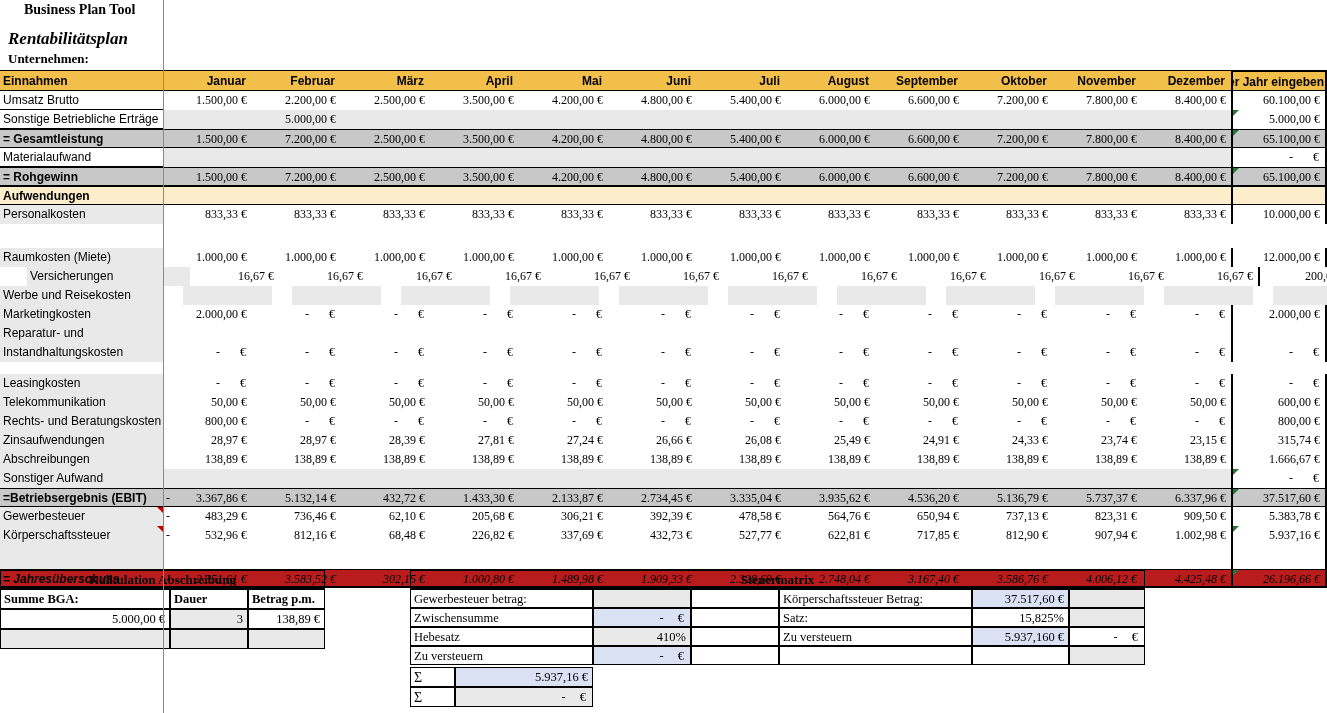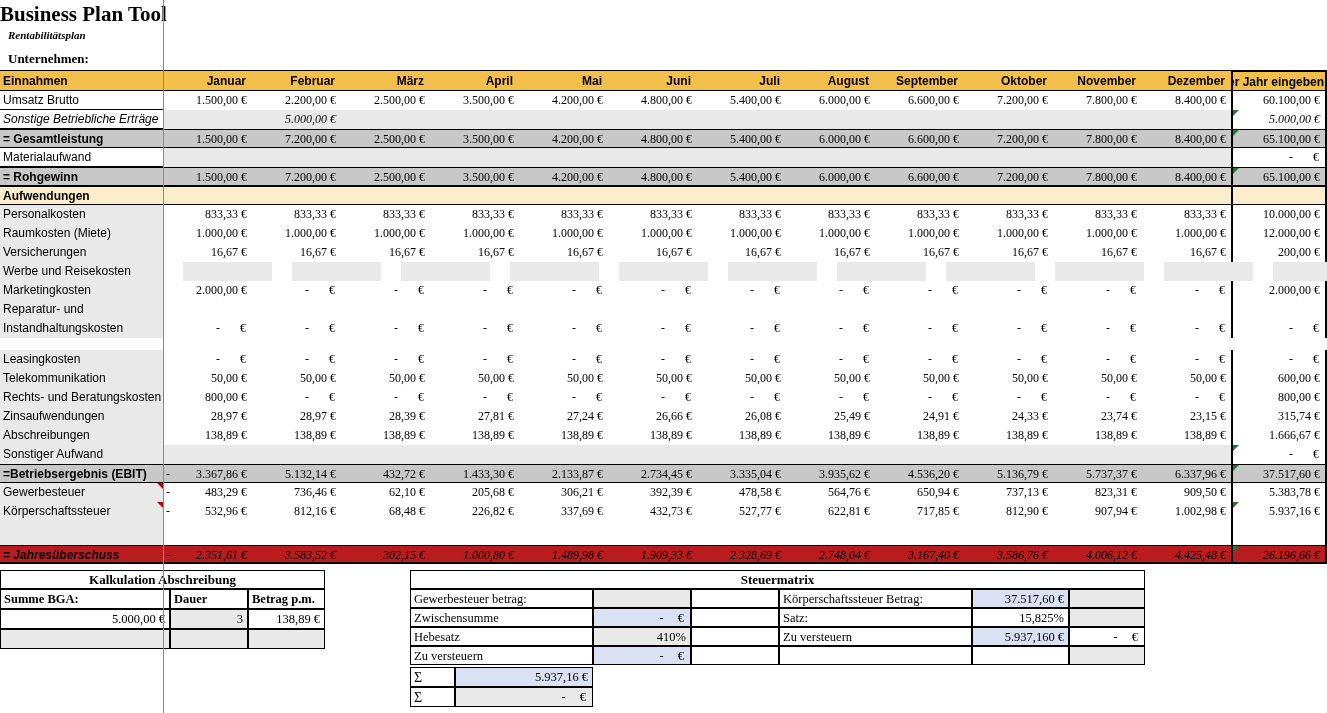--- a/index.html
+++ b/index.html
@@ -3,22 +3,22 @@
 <meta charset="utf-8">
 <style>
   * { margin:0; padding:0; box-sizing:border-box; }
   html,body { background:#fff; }
   #app {
     position:relative; width:1327px; height:713px; background:#fff;
     font-family:"Liberation Sans", sans-serif; color:#000; overflow:hidden;
   }
   .pane-divider { position:absolute; left:163px; top:0; width:1px; height:713px; background:#8a8a8a; z-index:30; }
 
-  .page-title { position:absolute; left:0; top:2px; font-family:"Liberation Serif", serif; font-weight:bold; font-size:21px; }
-  .page-subtitle { position:absolute; left:8px; top:29px; font-family:"Liberation Serif", serif; font-weight:bold; font-style:italic; font-size:11px;text-align:right; }
+  .page-title { position:absolute; left:24px; top:2px; font-family:"Liberation Serif", serif; font-weight:bold; font-size:14px; }
+  .page-subtitle { position:absolute; left:8px; top:29px; font-family:"Liberation Serif", serif; font-weight:bold; font-style:italic; font-size:17px;text-align:right; }
   .company-label { position:absolute; left:8px; top:51px; font-family:Liberation Serif, serif; font-weight:bold; font-size:13px; }
 
   #main-grid { position:absolute; left:0; top:70px; width:1327px; }
   .mrow { display:grid; grid-template-columns:163px repeat(12, 89px) 96px; }
   .c { position:relative; overflow:hidden; font-size:12px; line-height:inherit; }
   .c.label { padding-left:3px; white-space:nowrap; }
   .c.num-cell { font-family:"Liberation Serif", serif; }
   .bold { font-weight:bold; }
 
   
@@ -191,21 +191,21 @@
             <span class="txt">8.400,00&nbsp;€</span>
           </span>
         </div>
         <div class="c year num-cell bg-white">
           <span class="num">
             <span class="fill"></span>
             <span class="txt">60.100,00&nbsp;€</span>
           </span>
         </div>
       </div>
-      <div class="mrow gray" style="height: 19px; line-height: 18px; font-style: italic;">
+      <div class="mrow gray" style="height: 19px; line-height: 18px;">
         <div class="c label bg-white lb">Sonstige Betriebliche Erträge</div>
         <div class="c num-cell bg-lgray"></div>
         <div class="c num-cell bg-lgray">
           <span class="num">
             <span class="fill"></span>
             <span class="txt">5.000,00&nbsp;€</span>
           </span>
         </div>
         <div class="c num-cell bg-lgray"></div>
         <div class="c num-cell bg-lgray"></div>
@@ -498,21 +498,21 @@
             <span class="txt">833,33&nbsp;€</span>
           </span>
         </div>
         <div class="c year num-cell bg-white">
           <span class="num">
             <span class="fill"></span>
             <span class="txt">10.000,00&nbsp;€</span>
           </span>
         </div>
       </div>
-      <div class="mrow plain" style="height: 19px; line-height: 18px;">
+      <div class="mrow plain" style="height: 19px; line-height: 18px; margin-top: 24px;">
         <div class="c label bg-lgray">Raumkosten (Miete)</div>
         <div class="c num-cell bg-white">
           <span class="num">
             <span class="fill"></span>
             <span class="txt">1.000,00&nbsp;€</span>
           </span>
         </div>
         <div class="c num-cell bg-white">
           <span class="num">
             <span class="fill"></span>
@@ -579,21 +579,21 @@
             <span class="txt">1.000,00&nbsp;€</span>
           </span>
         </div>
         <div class="c year num-cell bg-white">
           <span class="num">
             <span class="fill"></span>
             <span class="txt">12.000,00&nbsp;€</span>
           </span>
         </div>
       </div>
-      <div class="mrow plain" style="height: 19px; line-height: 18px;">
+      <div class="mrow plain" style="height: 19px; line-height: 18px; padding-left: 27px;">
         <div class="c label bg-lgray">Versicherungen</div>
         <div class="c num-cell bg-white">
           <span class="num">
             <span class="fill"></span>
             <span class="txt">16,67&nbsp;€</span>
           </span>
         </div>
         <div class="c num-cell bg-white">
           <span class="num">
             <span class="fill"></span>

